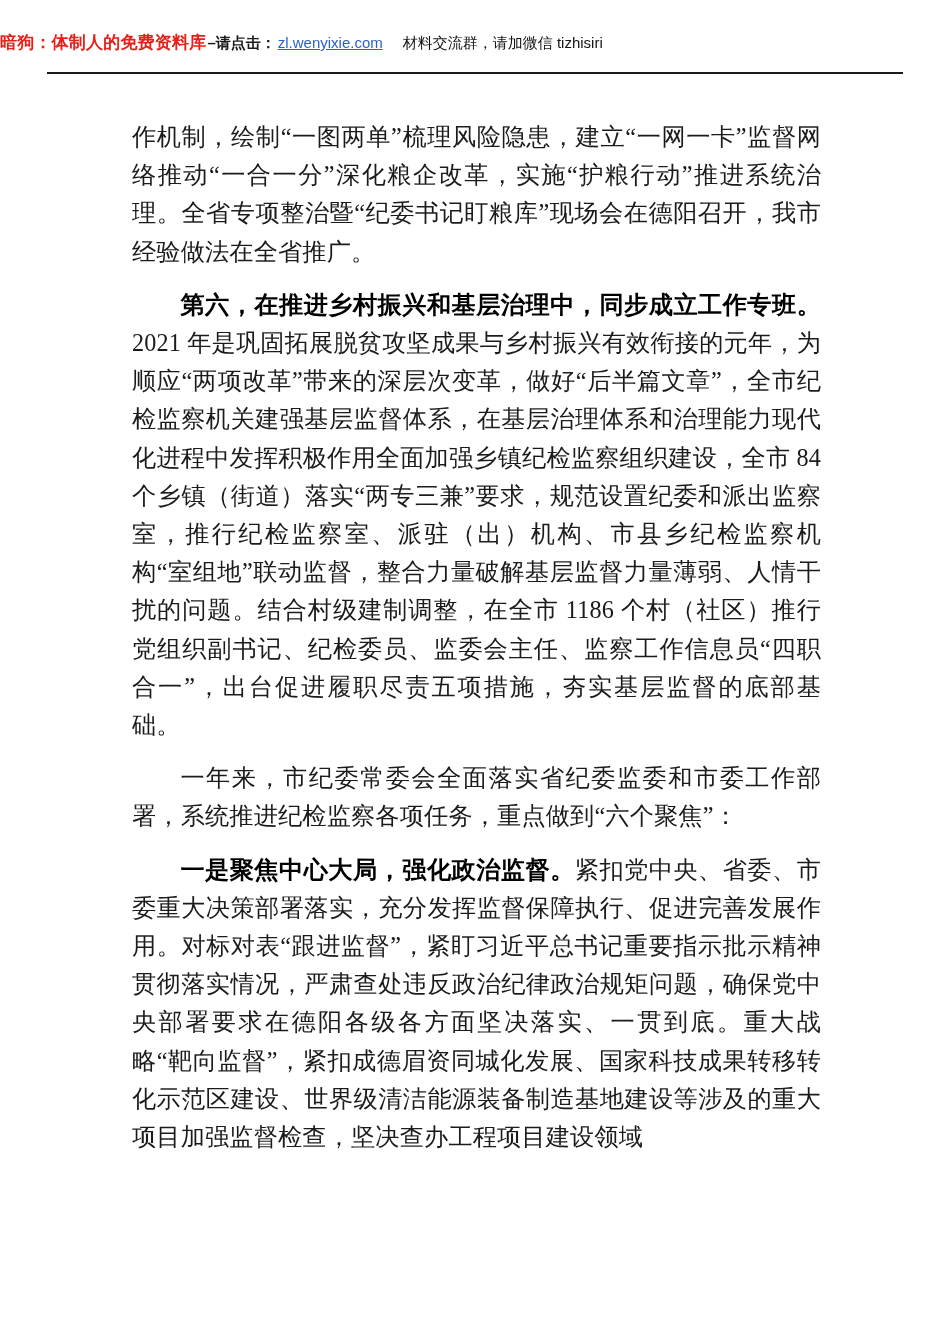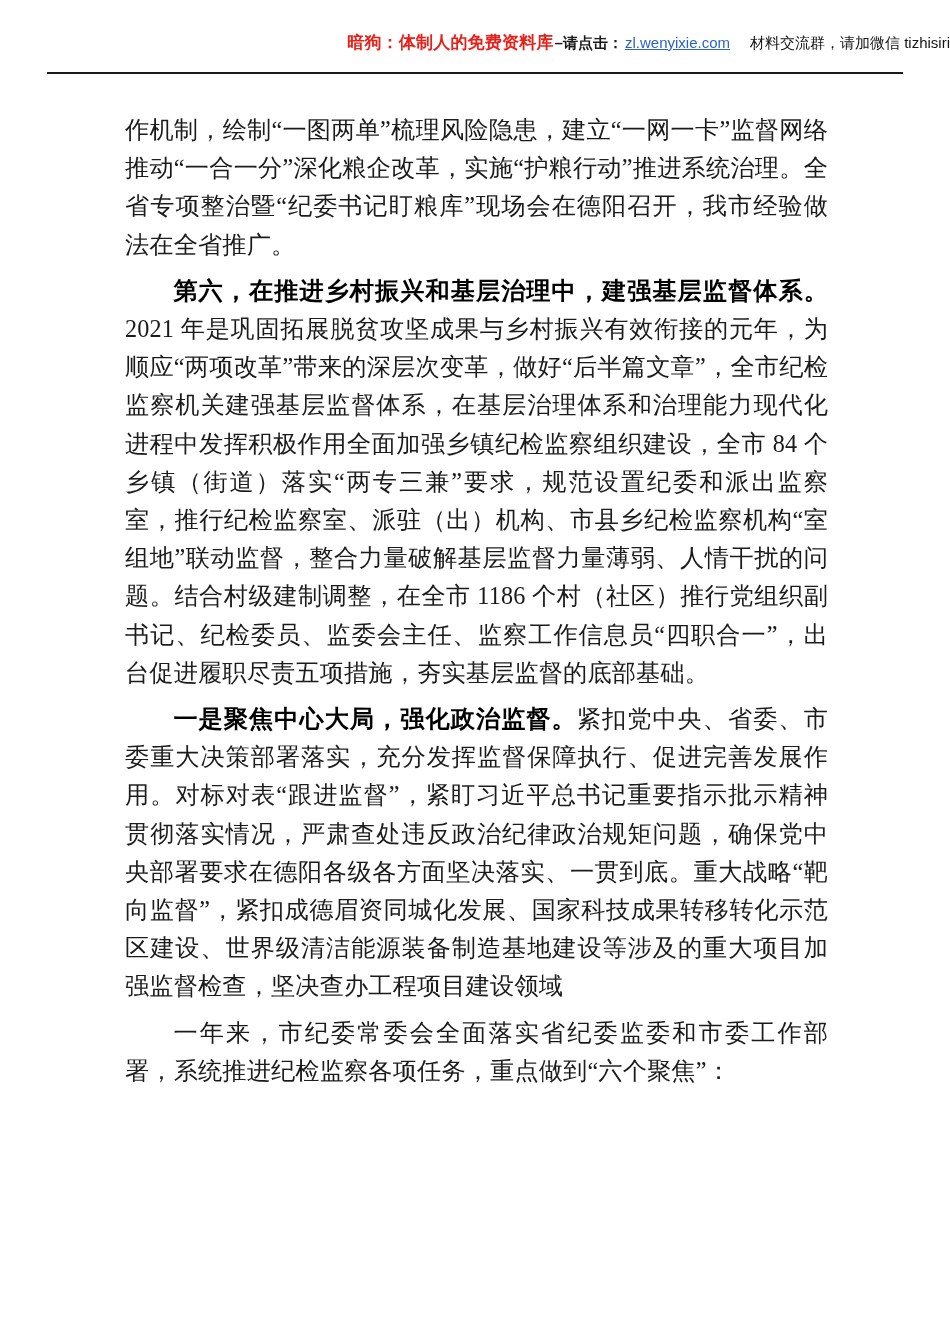--- a/index.html
+++ b/index.html
@@ -28,21 +28,21 @@
     top: 0;
     width: 950px;
     height: 76px;
     box-sizing: border-box;
   }
   .header-inner {
     position: absolute;
     left: 0;
     top: 34px;
     width: 950px;
-    text-align: right;
+    text-align: left;
     white-space: nowrap;
     font-size: 16.5px;
     line-height: 1;
   }
   .hdr-red {
     color: #e8201a;
     font-weight: bold;
     font-family: "Liberation Sans", "DejaVu Sans", sans-serif;
     font-size: 17px;
     letter-spacing: 0.2px;
@@ -78,21 +78,21 @@
   }
 
   
   .body-block {
     position: absolute;
     left: 117px;
     top: 103px;
     width: 719px;
   }
   p.para {
-    margin: 8px;
+    margin: 15px;
     padding: 0;
     font-size: 24.2px;
     line-height: 38.2px;
     text-align: justify;
     text-justify: inter-ideograph;
     color: #1b1b1b;
     font-family: "Liberation Serif", "DejaVu Serif", serif;
     letter-spacing: 0.15px;
   }
   p.para.indent {
@@ -113,21 +113,21 @@
       <span class="hdr-red">暗狗：体制人的免费资料库</span><span class="hdr-dash">–请点击：</span><span class="hdr-link">zl.wenyixie.com</span><span class="hdr-tail">材料交流群，请加微信 tizhisiri</span>
     </div>
     <div class="header-rule"></div>
   </div>
 
   <div class="body-block">
 
     <p class="para"><span>作机制，绘制“一图两单”梳理风险隐患，建立“一网一卡”监督网络推动“一合一分”深化粮企改革，实施“护粮行动”推进系统治理。全省专项整治暨“纪委书记盯粮库”现场会在德阳召开，我市经验做法在全省推广。</span></p>
 
 
-    <p class="para indent"><span class="b">第六，在推进乡村振兴和基层治理中，建强基层监督体系。</span><span>2021 年是巩固拓展脱贫攻坚成果与乡村振兴有效衔接的元年，为顺应“两项改革”带来的深层次变革，做好“后半篇文章”，全市纪检监察机关建强基层监督体系，在基层治理体系和治理能力现代化进程中发挥积极作用全面加强乡镇纪检监察组织建设，全市 84 个乡镇（街道）落实“两专三兼”要求，规范设置纪委和派出监察室，推行纪检监察室、派驻（出）机构、市县乡纪检监察机构“室组地”联动监督，整合力量破解基层监督力量薄弱、人情干扰的问题。结合村级建制调整，在全市 1186 个村（社区）推行党组织副书记、纪检委员、监委会主任、监察工作信息员“四职合一”，出台促进履职尽责五项措施，夯实基层监督的底部基础。</span></p>
+    <p class="para indent"><span class="b">第六，在推进乡村振兴和基层治理中，同步成立工作专班。</span><span>2021 年是巩固拓展脱贫攻坚成果与乡村振兴有效衔接的元年，为顺应“两项改革”带来的深层次变革，做好“后半篇文章”，全市纪检监察机关建强基层监督体系，在基层治理体系和治理能力现代化进程中发挥积极作用全面加强乡镇纪检监察组织建设，全市 84 个乡镇（街道）落实“两专三兼”要求，规范设置纪委和派出监察室，推行纪检监察室、派驻（出）机构、市县乡纪检监察机构“室组地”联动监督，整合力量破解基层监督力量薄弱、人情干扰的问题。结合村级建制调整，在全市 1186 个村（社区）推行党组织副书记、纪检委员、监委会主任、监察工作信息员“四职合一”，出台促进履职尽责五项措施，夯实基层监督的底部基础。</span></p>
+
+    <p class="para indent"><span>一年来，市纪委常委会全面落实省纪委监委和市委工作部署，系统推进纪检监察各项任务，重点做到“六个聚焦”：</span></p>
 
     <p class="para indent"><span class="b">一是聚焦中心大局，强化政治监督。</span><span>紧扣党中央、省委、市委重大决策部署落实，充分发挥监督保障执行、促进完善发展作用。对标对表“跟进监督”，紧盯习近平总书记重要指示批示精神贯彻落实情况，严肃查处违反政治纪律政治规矩问题，确保党中央部署要求在德阳各级各方面坚决落实、一贯到底。重大战略“靶向监督”，紧扣成德眉资同城化发展、国家科技成果转移转化示范区建设、世界级清洁能源装备制造基地建设等涉及的重大项目加强监督检查，坚决查办工程项目建设领域</span></p>
-
-    <p class="para indent"><span>一年来，市纪委常委会全面落实省纪委监委和市委工作部署，系统推进纪检监察各项任务，重点做到“六个聚焦”：</span></p>
 
   </div>
 
 </div>
 
 </body></html>

